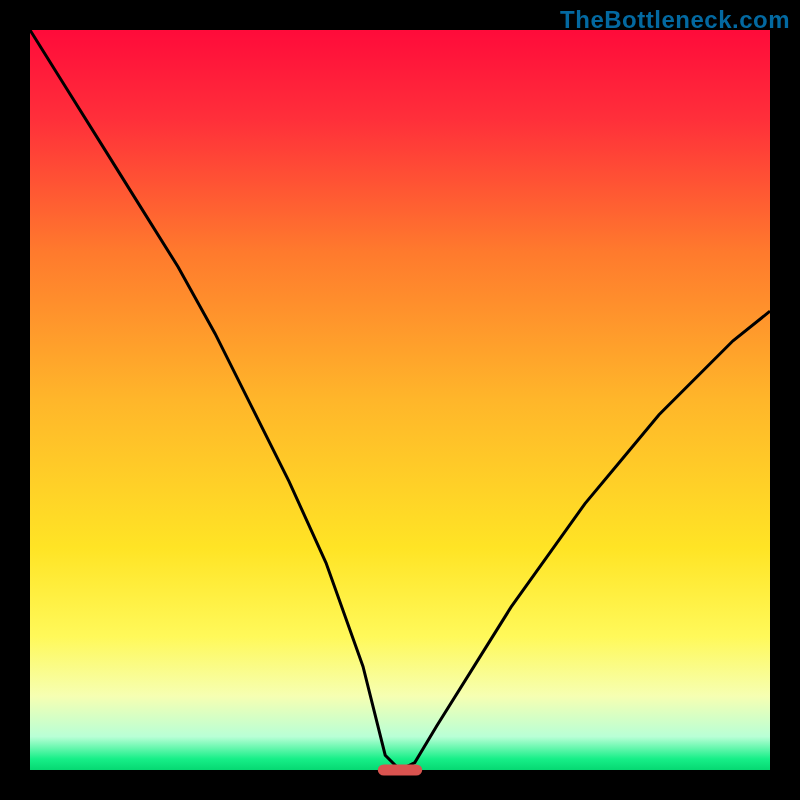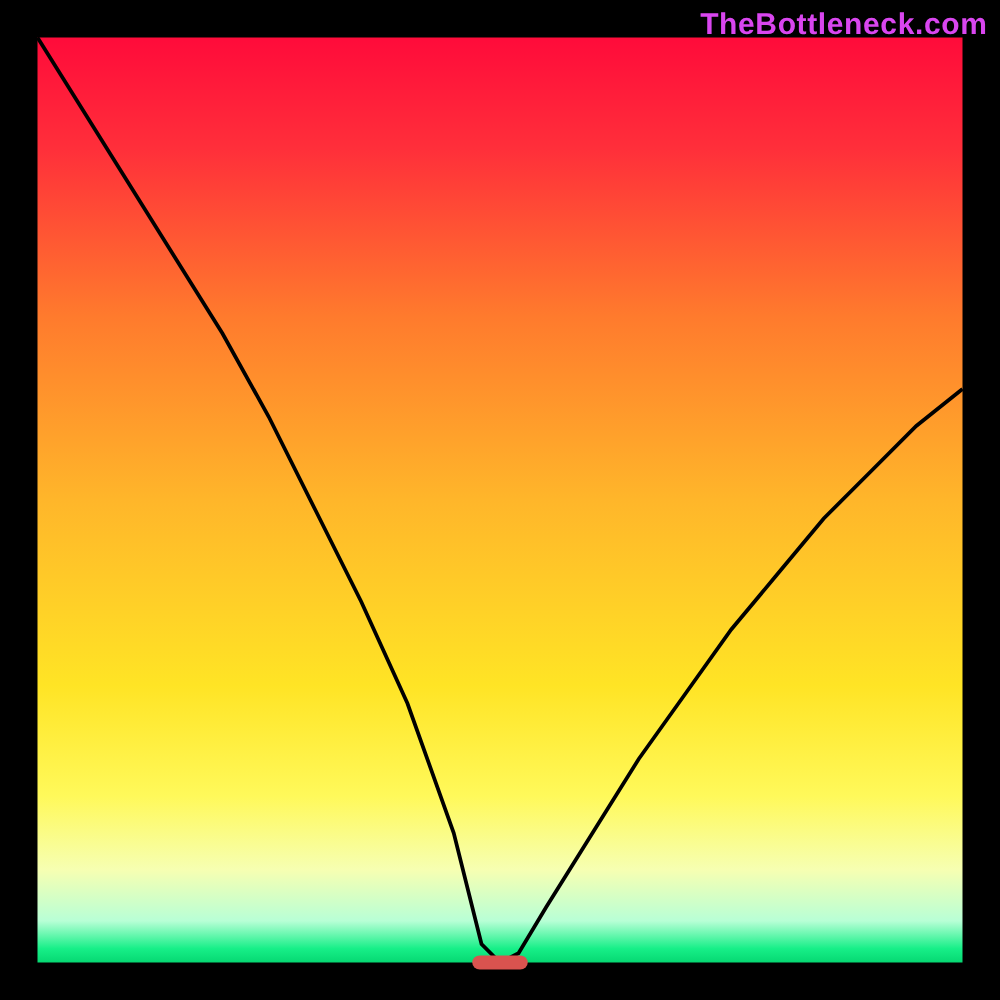--- a/index.html
+++ b/index.html
@@ -14,21 +14,21 @@
   .frame {
     position: relative;
     width: 800px;
     height: 800px;
     background: #000;
   }
   .watermark {
     position: absolute;
     top: 6px;
     right: 10px;
-    color: #d946ef;
+    color: #0369a1;
     font-size: 24px;
     font-weight: 600;
     letter-spacing: 0.5px;
     z-index: 10;
   }
   svg {
     position: absolute;
     top: 0;
     left: 0;
   }

